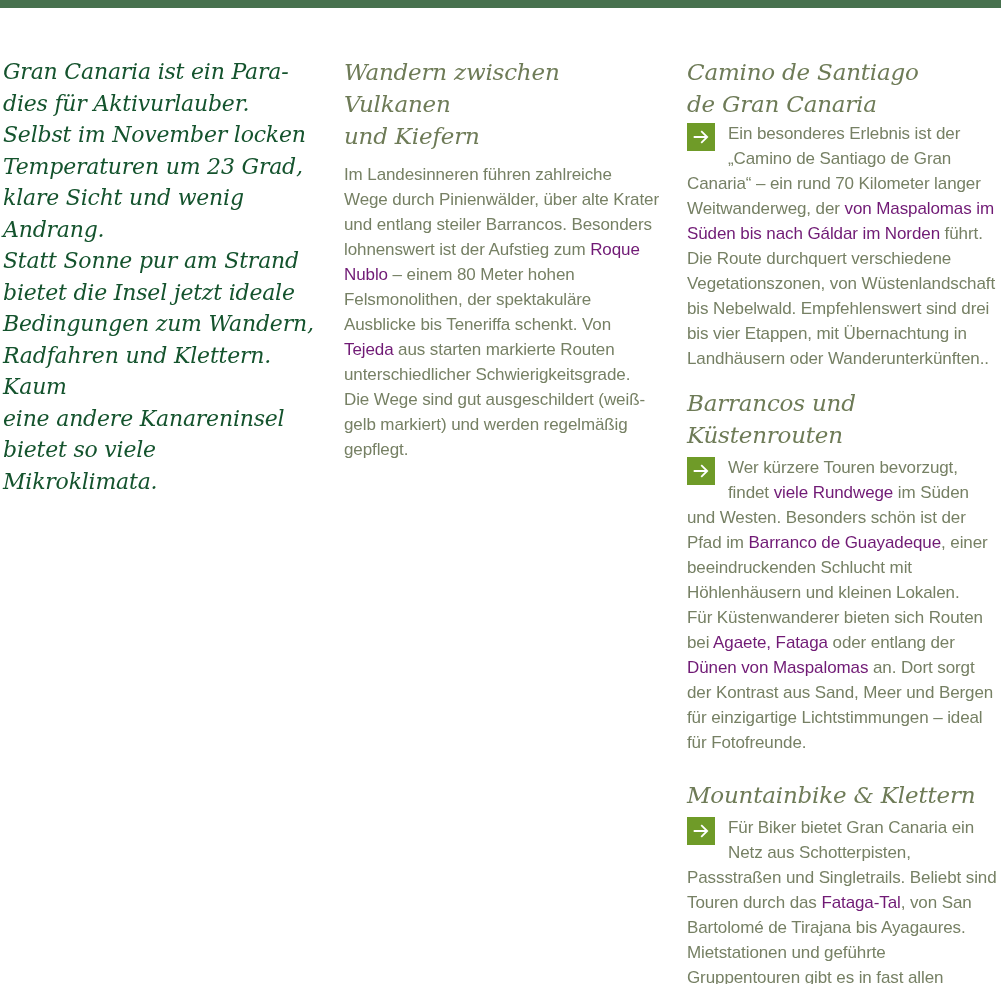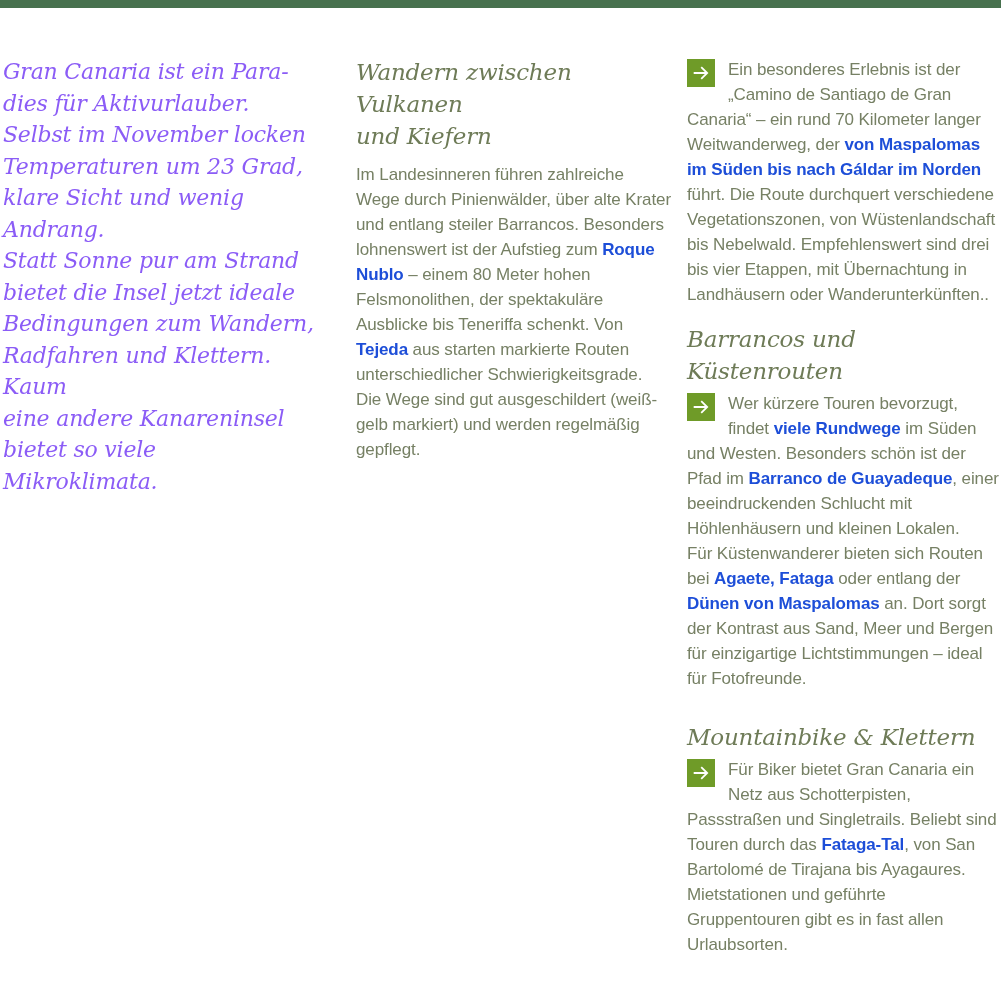--- a/index.html
+++ b/index.html
@@ -10,53 +10,53 @@
     overflow: hidden;
     font-family: "Liberation Sans", sans-serif;
   }
   .top-bar {
     position: absolute; left: 0; top: 0;
     width: 1001px; height: 8px;
     background: #47714E;
   }
   .col { position: absolute; top: 56px; }
   .col1 { left: 3px;   width: 313px; }
-  .col2 { left: 356px; width: 315px; }
+  .col2 { left: 344px; width: 315px; }
   .col3 { left: 687px; width: 314px; }
 
   .intro {
     font-family: "DejaVu Serif", serif;
     font-style: italic;
     font-size: 22px;
     line-height: 31.5px;
     letter-spacing: -0.2px;
-    color: #8b5cf6;
+    color: #14532d;
   }
   .heading {
     font-family: "DejaVu Serif", serif;
     font-style: italic;
     font-weight: normal;
     font-size: 23px;
     line-height: 32px;
     letter-spacing: -0.2px;
     color: #6E7B57;
     margin: 0;
   }
   .body-text {
     font-size: 17px;
     line-height: 25px;
     letter-spacing: -0.1px;
     color: #768064;
     margin: 0;
   }
-  .body-text b { font-weight: bold; color: #1d4ed8; }
+  .body-text b { font-weight: normal; color: #701a75; }
   .col2 .body-text { margin-top: 10px; }
   .sec1 .body-text { margin-top: 1px; }
   .sec2 .heading { margin-top: 16px; margin-bottom: 4px; }
-  .sec3 .heading { margin-top: 30px; margin-bottom: 4px; }
+  .sec3 .heading { margin-top: 24px; margin-bottom: 4px; }
 
   .arrow-btn {
     float: left;
     width: 28px; height: 28px;
     margin: 2px 13px 6px 0;
     background: #6F9B28;
     border: none;
     padding: 0;
     display: flex;
     align-items: center;
@@ -76,20 +76,21 @@
 </div>
 
 <div class="col col2">
   <h2 class="heading">Wandern zwischen Vulkanen<br>und Kiefern</h2>
   <p class="body-text">Im Landesinneren führen zahlreiche Wege durch Pinienwälder, über alte Krater und entlang steiler Barrancos. Besonders lohnenswert ist der Aufstieg zum <b>Roque Nublo</b> – einem 80 Meter hohen Felsmonolithen, der spektakuläre Ausblicke bis Teneriffa schenkt. Von <b>Tejeda</b> aus starten markierte Routen unterschiedlicher Schwierigkeitsgrade. Die Wege sind gut ausgeschildert (weiß-gelb markiert) und werden regelmäßig gepflegt.</p>
 </div>
 
 <div class="col col3">
 
   <div class="section sec1">
+    <h2 class="heading">Camino de Santiago<br>de Gran Canaria</h2>
     <p class="body-text">
       <button class="arrow-btn">
         <span>
           <svg width="18" height="18" viewBox="0 0 16 16">
             <path d="M1.5 8 H13.5 M8.2 2.8 L13.5 8 L8.2 13.2" stroke="#FFFFFF" stroke-width="1.6" fill="none"></path>
           </svg>
         </span>
       </button><span>Ein besonderes Erlebnis ist der „Camino de Santiago de Gran Canaria“ – ein rund 70 Kilometer langer Weitwanderweg, der <b>von Maspalomas im Süden bis nach Gáldar im Norden</b> führt. Die Route durchquert verschiedene Vegetationszonen, von Wüstenlandschaft bis Nebelwald. Empfehlenswert sind drei bis vier Etappen, mit Übernachtung in Landhäusern oder Wanderunterkünften..</span>
     </p>
   </div>

